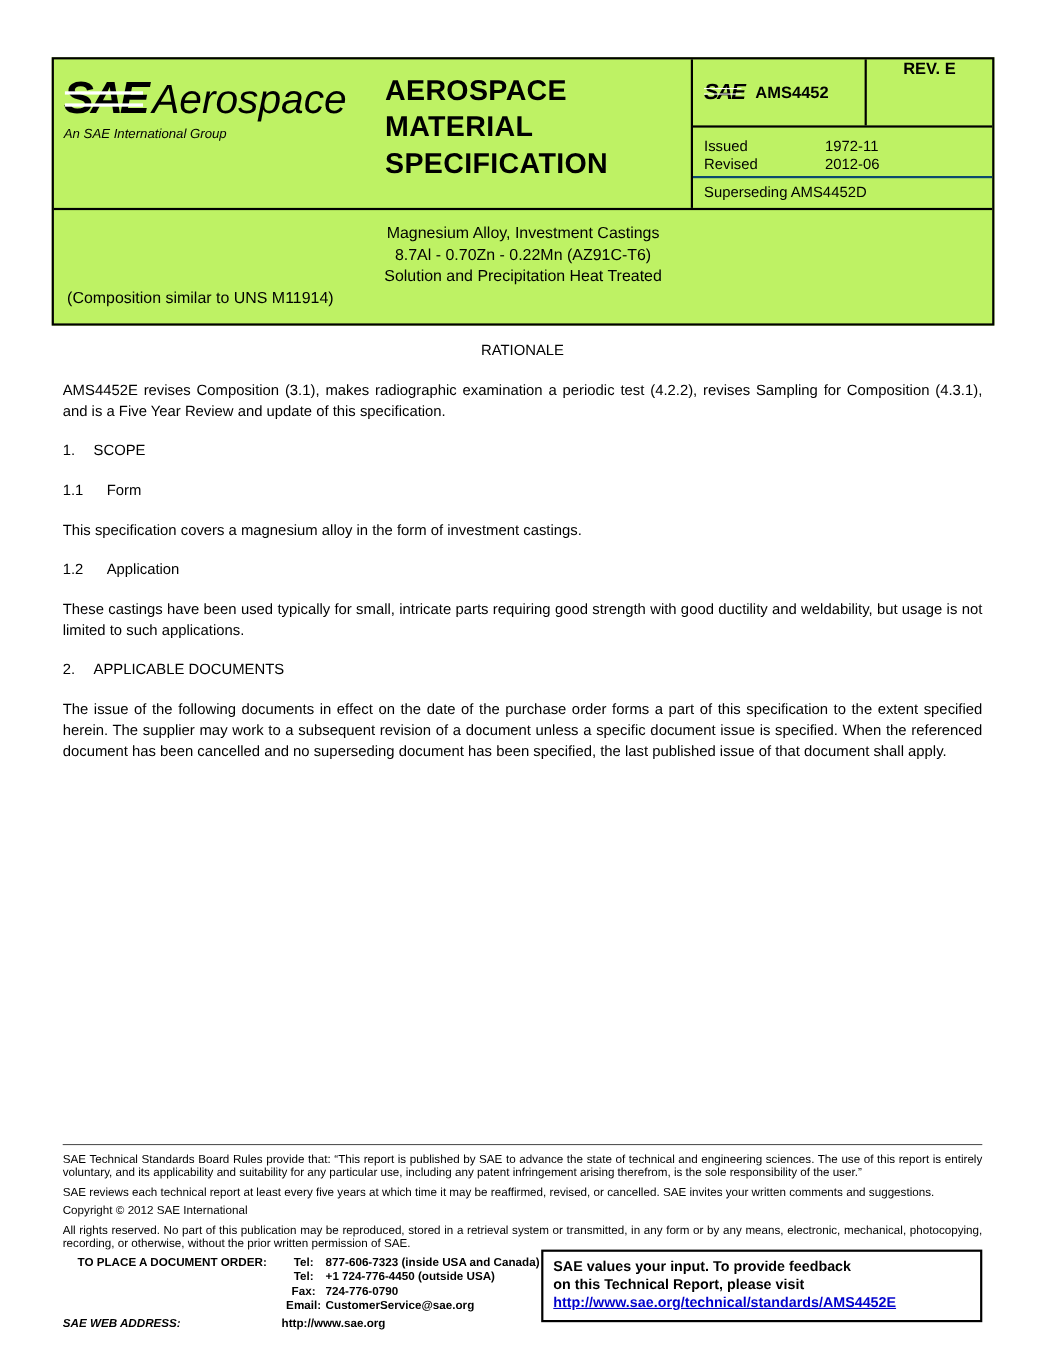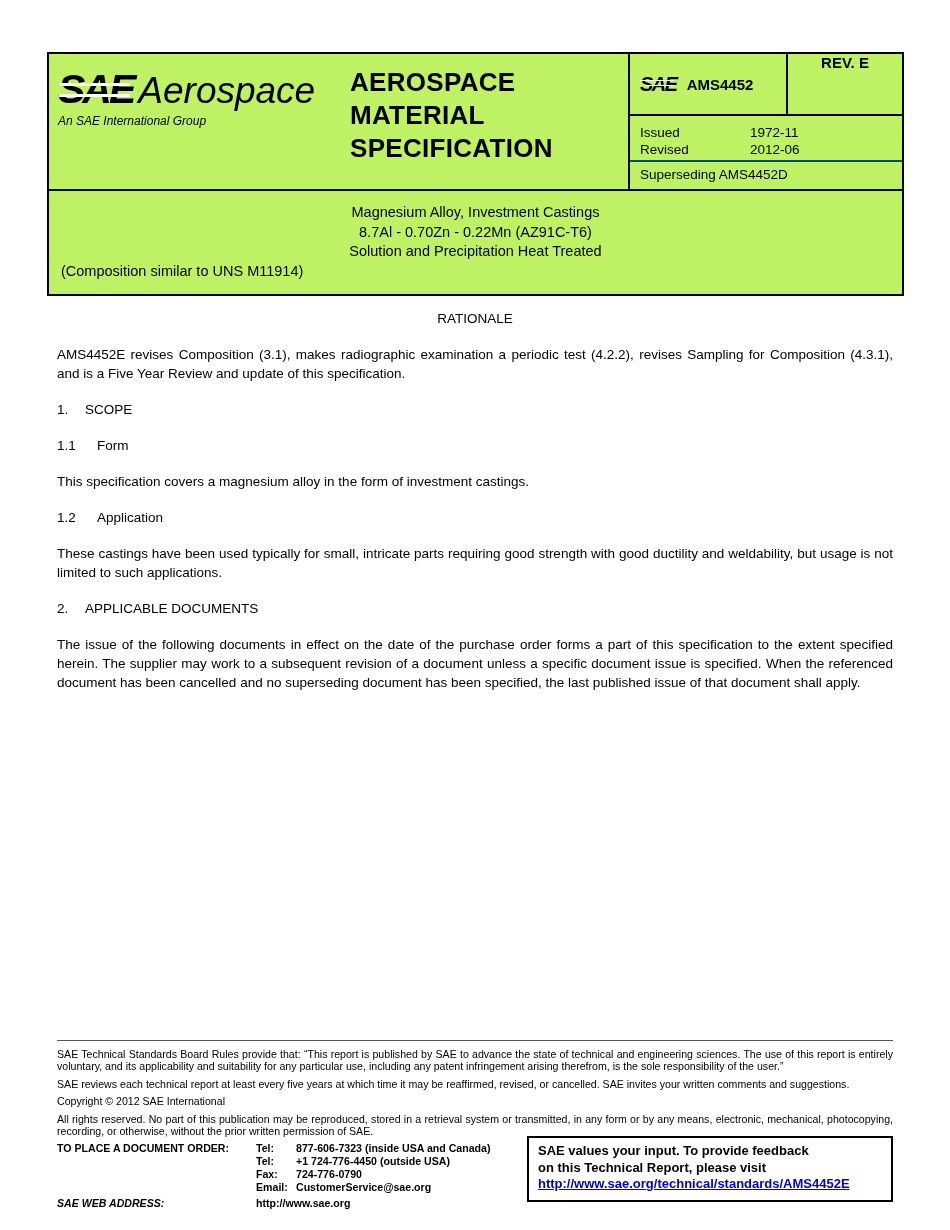--- a/index.html
+++ b/index.html
@@ -48,28 +48,28 @@
   .just { text-align:justify; }
   .sec-num { display:inline-block; }
   .sec-num.w28 { min-width:28px; }
   .sec-num.w40 { min-width:40px; }
 
   
   .doc-footer { position:absolute; top:1040px; left:57px; width:836px; font-size:10.6px; line-height:12.4px; }
   .footer-rule { border-top:1px solid #555; margin-bottom:7px; }
   .fn { margin-bottom:5px; }
   .fn.just { text-align:justify; }
-  .order-section { display:flex; margin-top:3px; font-weight:bold; }
+  .order-section { display:flex; margin-top:3px; font-weight:bold;text-align:center; }
   .order-label { width:199px; }
   .contact-rows { flex:1; }
   .contact-row { display:flex; line-height:13px; }
   .c-label { width:40px; }
   .web-row { display:flex; margin-top:3px; font-weight:bold; }
   .web-label { width:199px;font-style:italic; }
-  .feedback-box { position:absolute; right:0; top:96px; width:366px; border:2px solid #000;
+  .feedback-box { position:absolute; right:0; top:96px; width:401px; border:2px solid #000;
                   padding:5px 9px 7px; font-size:13px; font-weight:bold; line-height:16.5px; background:#fff; }
   .feedback-link { color:#0000cc; text-decoration:underline; cursor:pointer; font-weight:bold; }
 </style>
 </head>
 <body>
 
 <div class="page">
 
   <div class="doc-header">
     <div class="header-top">

